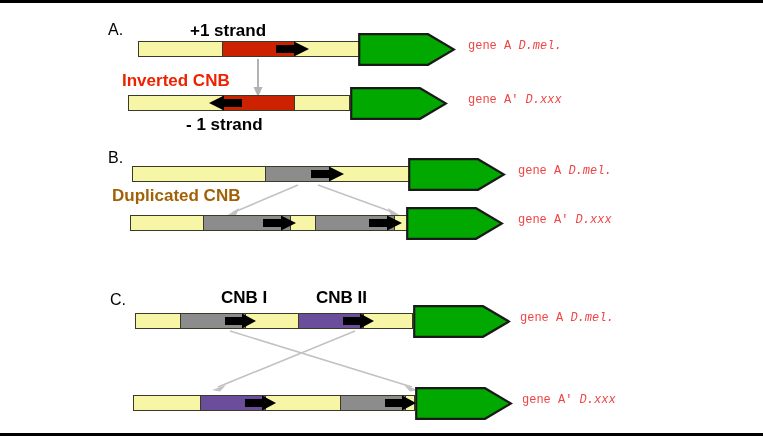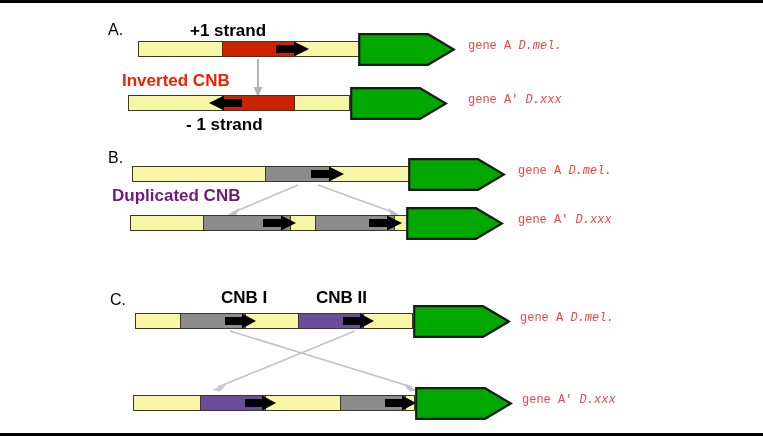--- a/index.html
+++ b/index.html
@@ -73,21 +73,21 @@
 
   
   .anno {
     position: absolute;
     font-family: "Liberation Sans", sans-serif;
     font-weight: bold;
     white-space: nowrap;
   }
   .anno.black  { color: #000000; font-size: 17px; }
   .anno.red    { color: #ee2200; font-size: 17px; }
-  .anno.gray   { color: #701a75; font-size: 17px; text-align: center; }
+  .anno.gray   { color: #a16207; font-size: 17px; text-align: center; }
   .anno.purple { color: #7b5ea7; font-size: 17px; }
 
   
   .connector { position: absolute; pointer-events: none; }
 </style>
 </head>
 <body>
 
 <div id="figure">
 

